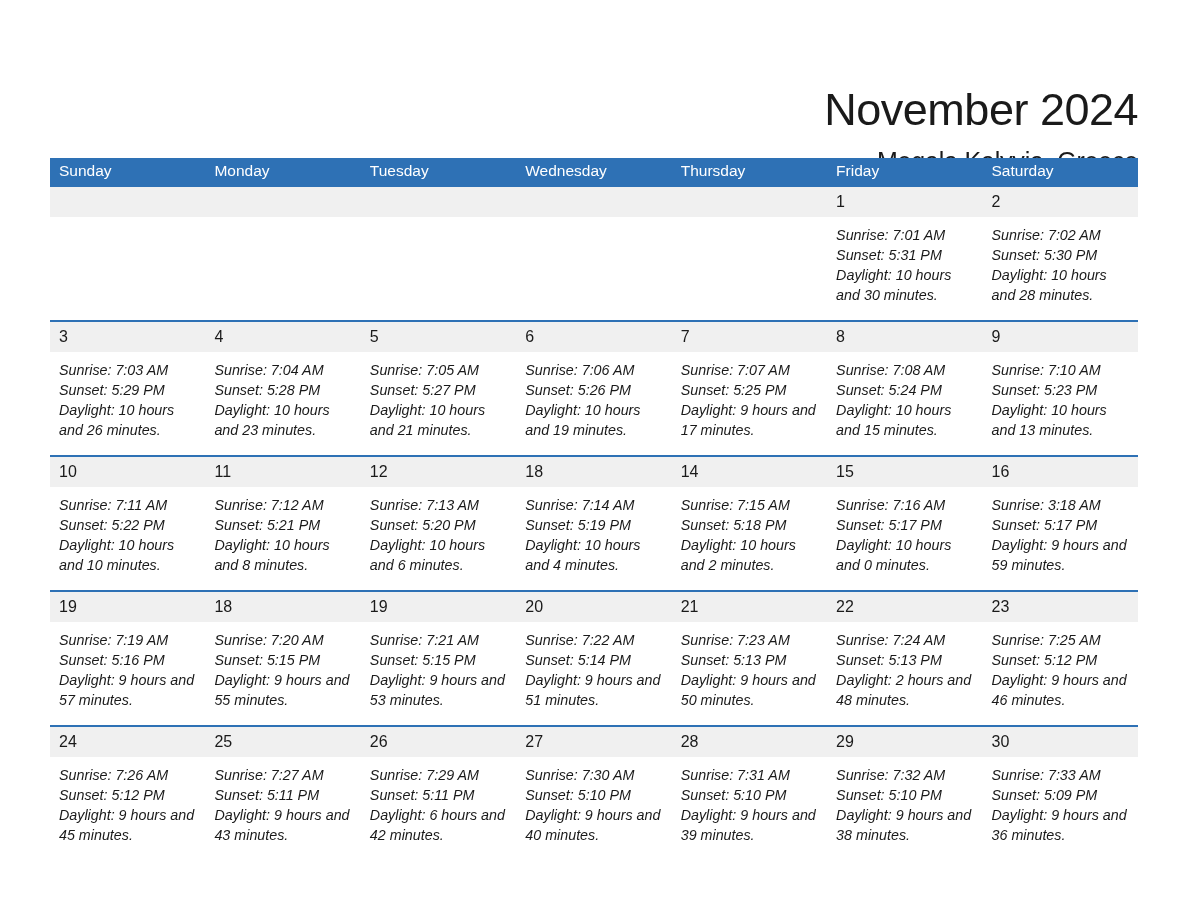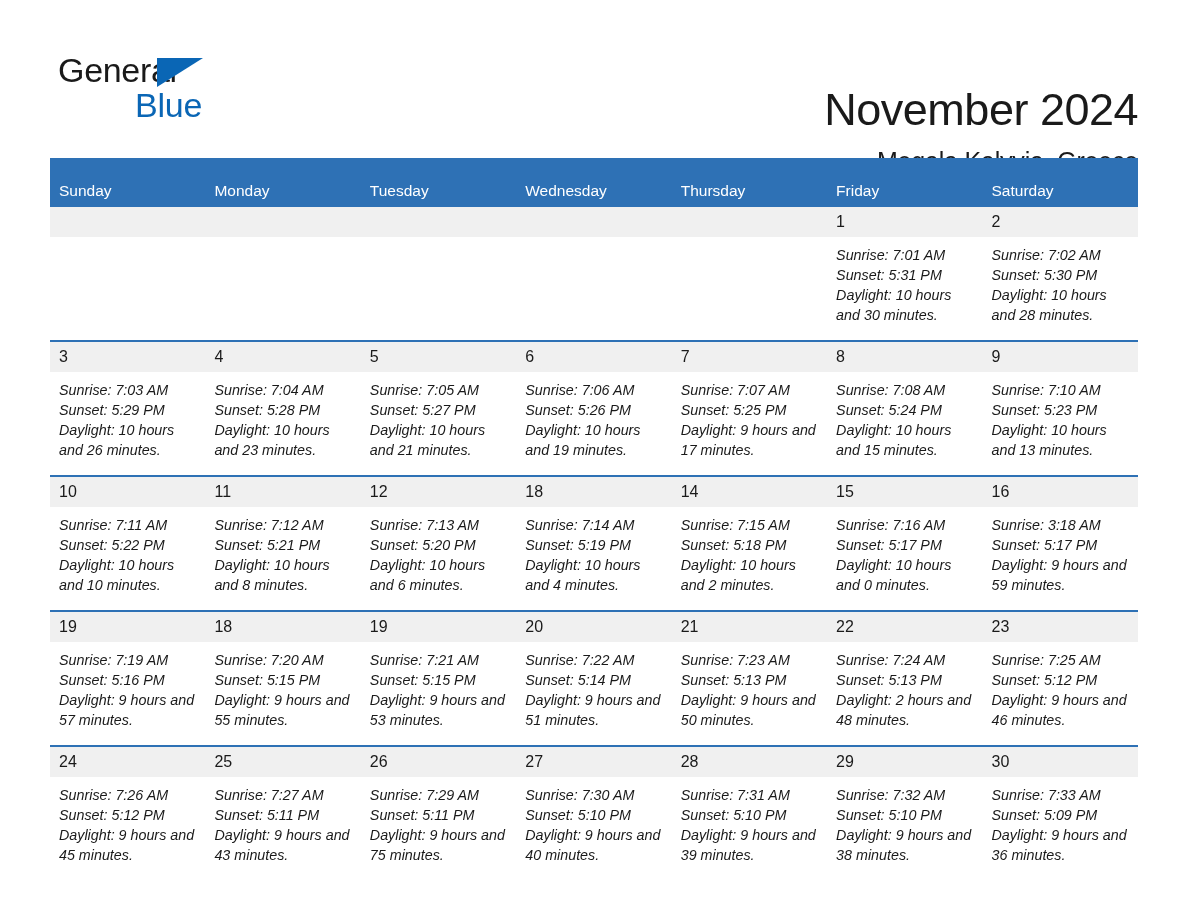--- a/index.html
+++ b/index.html
@@ -100,21 +100,21 @@
     width: 1088px;
     border-collapse: collapse;
     table-layout: fixed;
   }
   .calendar th {
     background: #2e71b5;
     color: #ffffff;
     font-weight: normal;
     font-size: 15.5px;
     text-align: left;
-    padding: 24px 0 7px 9px;
+    padding: 4px 0 7px 9px;
     height: 18px;
     line-height: 18px;
     border: none;
   }
   .calendar td {
     vertical-align: top;
     padding: 0;
     border: none;
     background: #ffffff;
     border-top: 2px solid #2e71b5;
@@ -150,25 +150,20 @@
     white-space: normal;
   }
 </style>
 </head>
 <body>
 
 <div class="page">
 
   <div class="header">
 
-    <div class="logo">
-      <span class="logo-general">General</span>
-      <span class="logo-triangle"></span>
-      <span class="logo-blue">Blue</span>
-    </div>
 
     <div class="title-block">
       <div class="cal-title">November 2024</div>
       <div class="cal-subtitle">Megala Kalyvia, Greece</div>
     </div>
 
   </div>
 
   <table class="calendar">
     <thead>
@@ -435,21 +430,21 @@
             <div>Sunrise: 7:27 AM</div>
             <div>Sunset: 5:11 PM</div>
             <div class="wrap">Daylight: 9 hours and 43 minutes.</div>
           </div>
         </td>
         <td>
           <span class="daynum">26</span>
           <div class="info">
             <div>Sunrise: 7:29 AM</div>
             <div>Sunset: 5:11 PM</div>
-            <div class="wrap">Daylight: 9 hours and 75 minutes.</div>
+            <div class="wrap">Daylight: 6 hours and 42 minutes.</div>
           </div>
         </td>
         <td>
           <span class="daynum">27</span>
           <div class="info">
             <div>Sunrise: 7:30 AM</div>
             <div>Sunset: 5:10 PM</div>
             <div class="wrap">Daylight: 9 hours and 40 minutes.</div>
           </div>
         </td>

